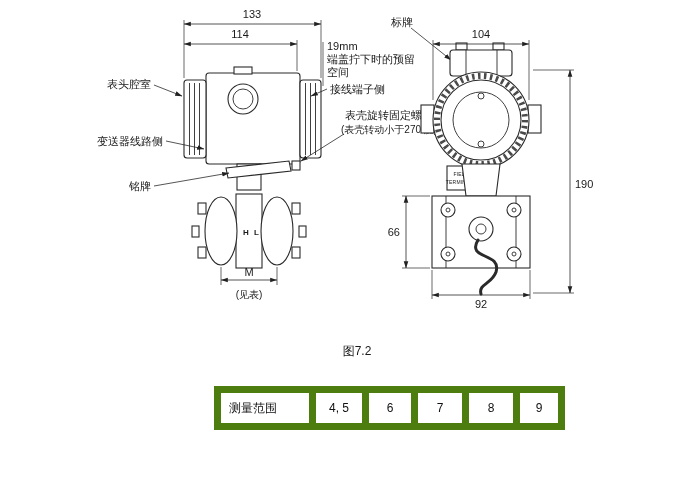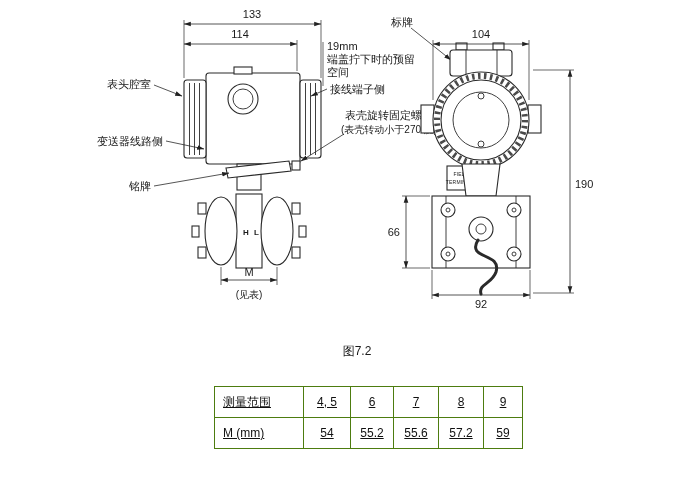--- a/index.html
+++ b/index.html
@@ -20,22 +20,22 @@
   .extline { stroke:#2a2a2a; stroke-width:0.7; fill:none; }
   .leader  { stroke:#2a2a2a; stroke-width:0.8; fill:none; }
   .knurl { fill:none; stroke:#4a4a4a; stroke-width:6; }
   .cable { fill:none; stroke:#2a2a2a; stroke-width:3; stroke-linecap:round; }
 
   #spec-table {
     position:absolute; left:214px; top:386px;
     border-collapse:collapse; font-size:12px; color:#111;
   }
   #spec-table td {
-    border:1px solid #4d7c0f; height:30px; text-align:center;
-    padding:0 4px; background:#fff; min-width:28px;text-decoration:underline;
+    border:7px solid #4d7c0f; height:30px; text-align:center;
+    padding:0 4px; background:#fff; min-width:28px;
   }
   #spec-table td.rowhead { width:76px; text-align:left; padding-left:8px; }
   #spec-table td.c0 { width:38px; }
   #spec-table td.c1 { width:34px; }
   #spec-table td.c2 { width:36px; }
   #spec-table td.c3 { width:36px; }
   #spec-table td.c4 { width:30px; }
 </style>
 </head>
 <body>
@@ -224,24 +224,16 @@
   <table id="spec-table">
     <tbody>
       <tr>
         <td class="rowhead">测量范围</td>
         <td class="c0">4, 5</td>
         <td class="c1">6</td>
         <td class="c2">7</td>
         <td class="c3">8</td>
         <td class="c4">9</td>
       </tr>
-      <tr>
-        <td class="rowhead">M (mm)</td>
-        <td class="c0">54</td>
-        <td class="c1">55.2</td>
-        <td class="c2">55.6</td>
-        <td class="c3">57.2</td>
-        <td class="c4">59</td>
-      </tr>
     </tbody>
   </table>
 
 </div>
 
 </body></html>

